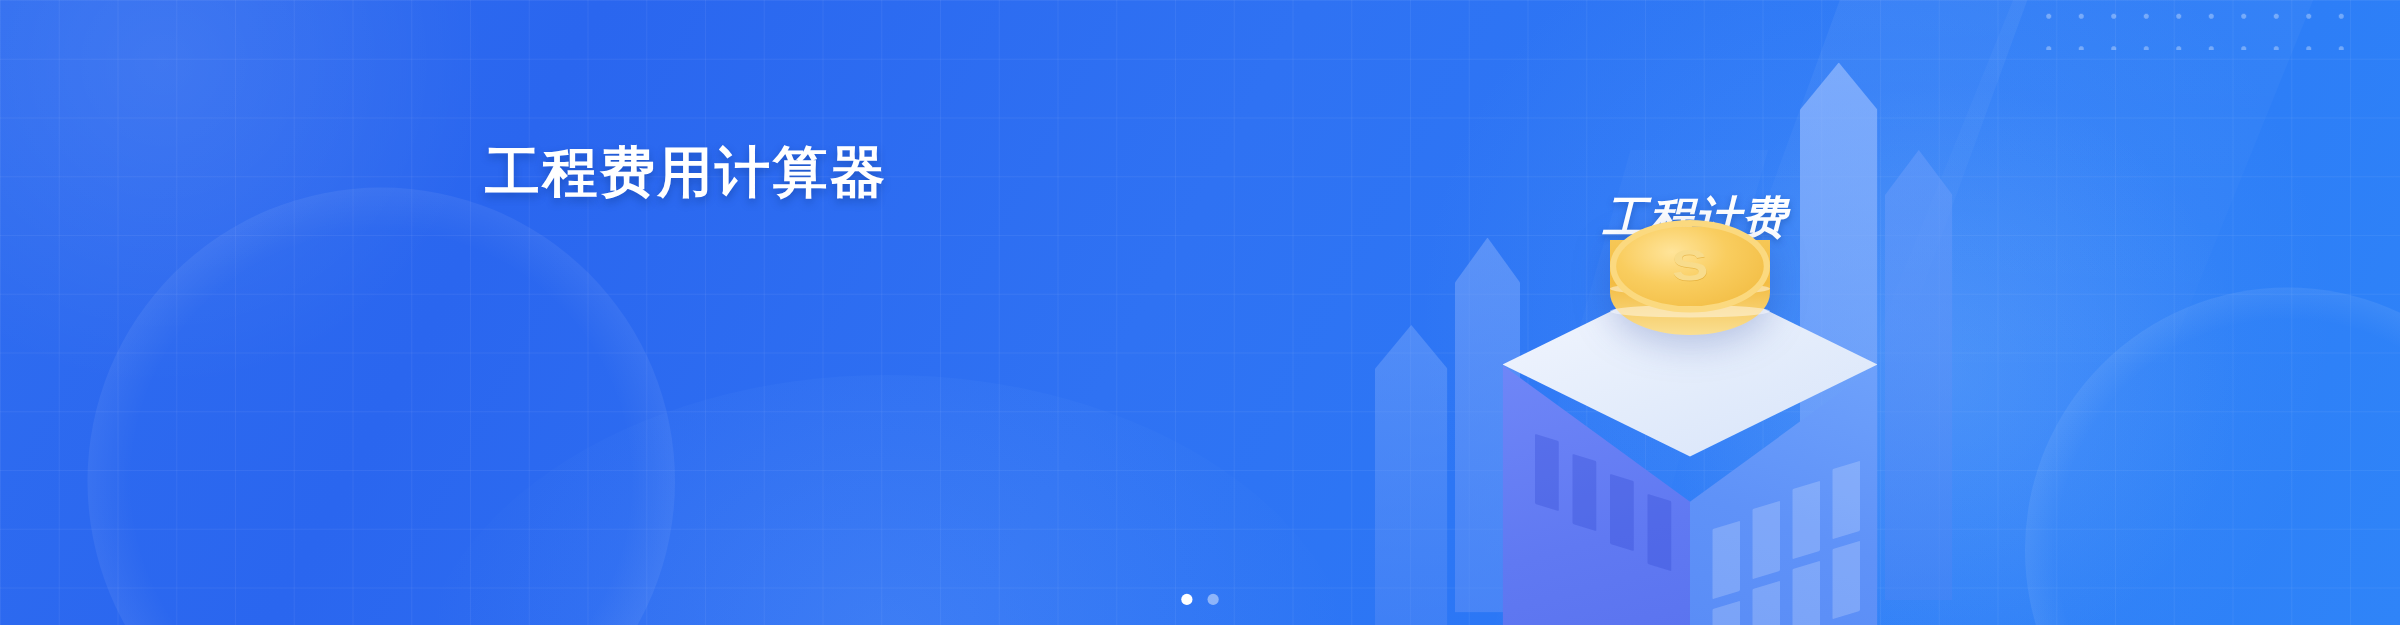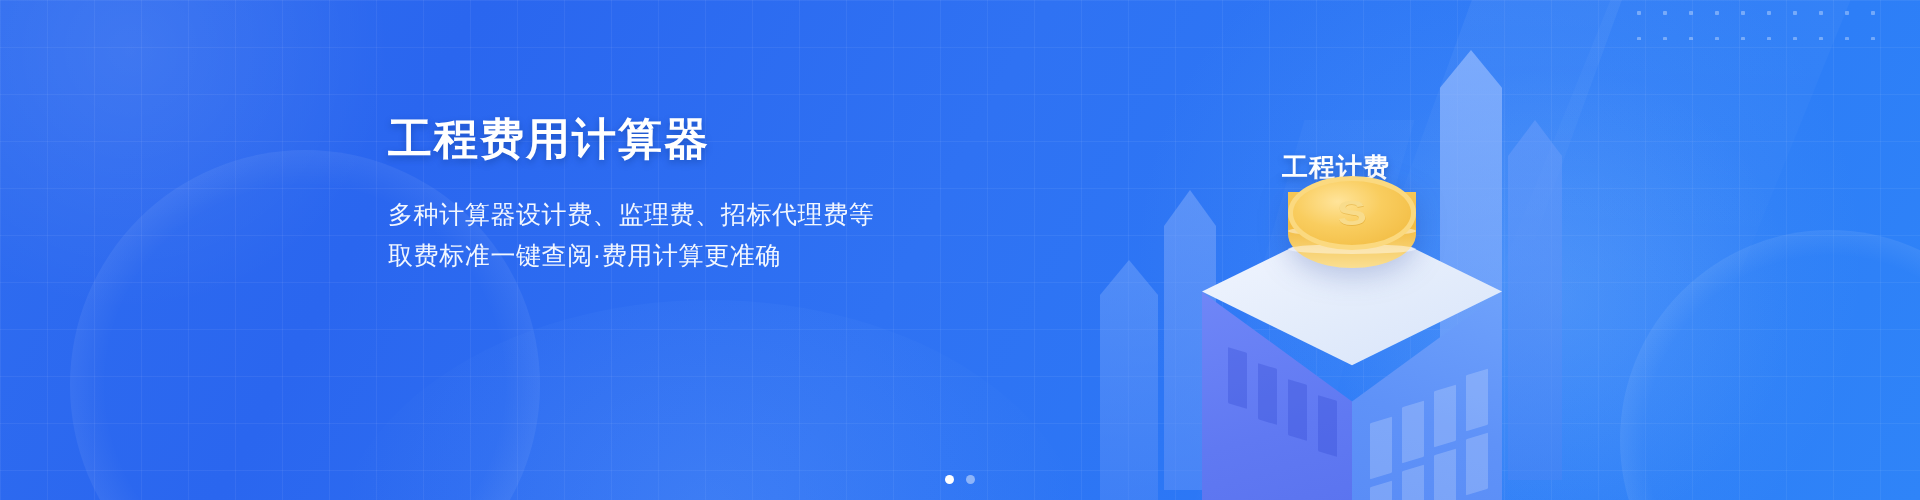--- a/index.html
+++ b/index.html
@@ -109,22 +109,23 @@
   
   .illus {
     position:absolute;
     left:1140px; top:20px;
     width:470px; height:480px;
   }
 
   .tag {
     position:absolute;
     left:142px; top:130px;
-    font-size:26px;
+    font-size:36px;
     font-weight:bold;
+    font-style:italic;
     color:#ffffff;
     letter-spacing:1px;
     text-shadow:0 3px 6px rgba(10,50,130,.35);
     white-space:nowrap;
   }
 
   
   .tower {
     position:absolute;
     pointer-events:none;
@@ -255,24 +256,20 @@
   <div class="glow glow-f"></div>
   <div class="shard shard-3"></div>
   <div class="shard shard-1"></div>
   <div class="shard shard-2"></div>
   <div class="dot-grid"></div>
 
   <div class="copy">
     <div class="headline">
       <span class="ln">工程费用计算器</span>
     </div>
-    <div class="subcopy">
-      <span class="ln">多种计算器设计费、监理费、招标代理费等</span>
-      <span class="ln">取费标准一键查阅·费用计算更准确</span>
-    </div>
   </div>
 
   <div class="illus">
 
     <div class="tower t4"></div>
     <div class="tower t1"></div>
     <div class="tower t2"></div>
     <div class="tower t3"></div>
 
     <div class="tag">工程计费</div>

